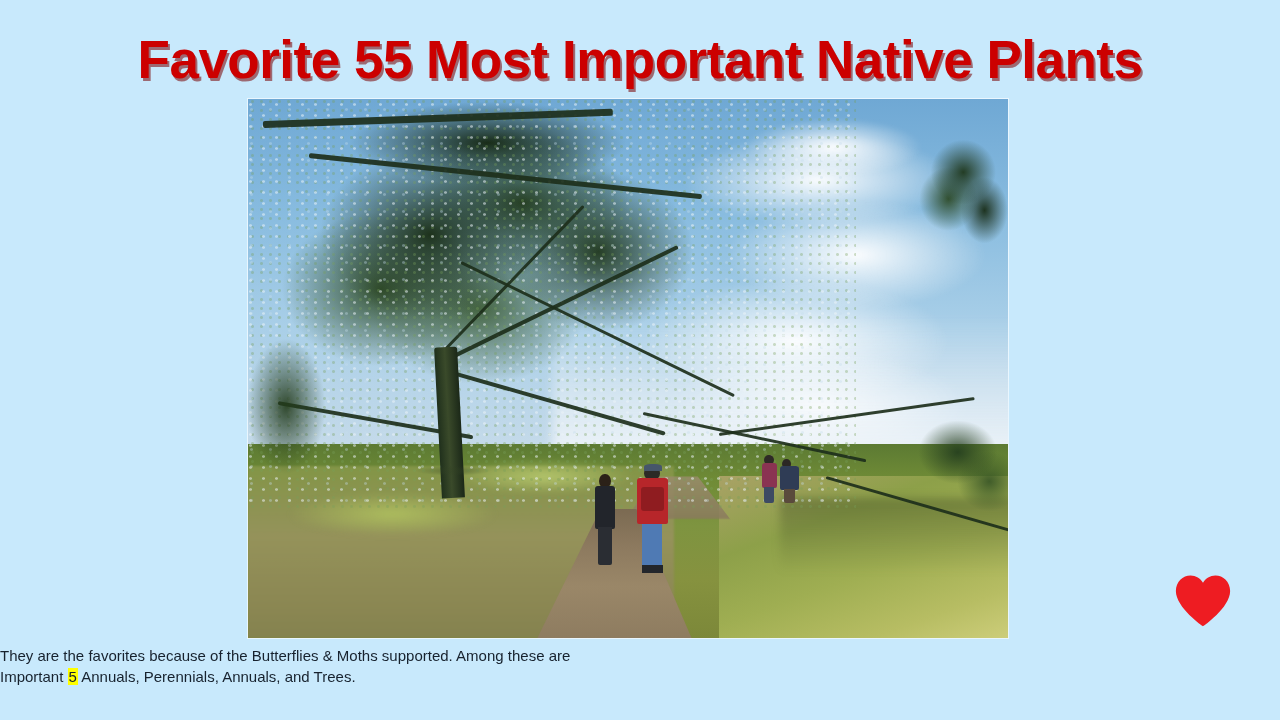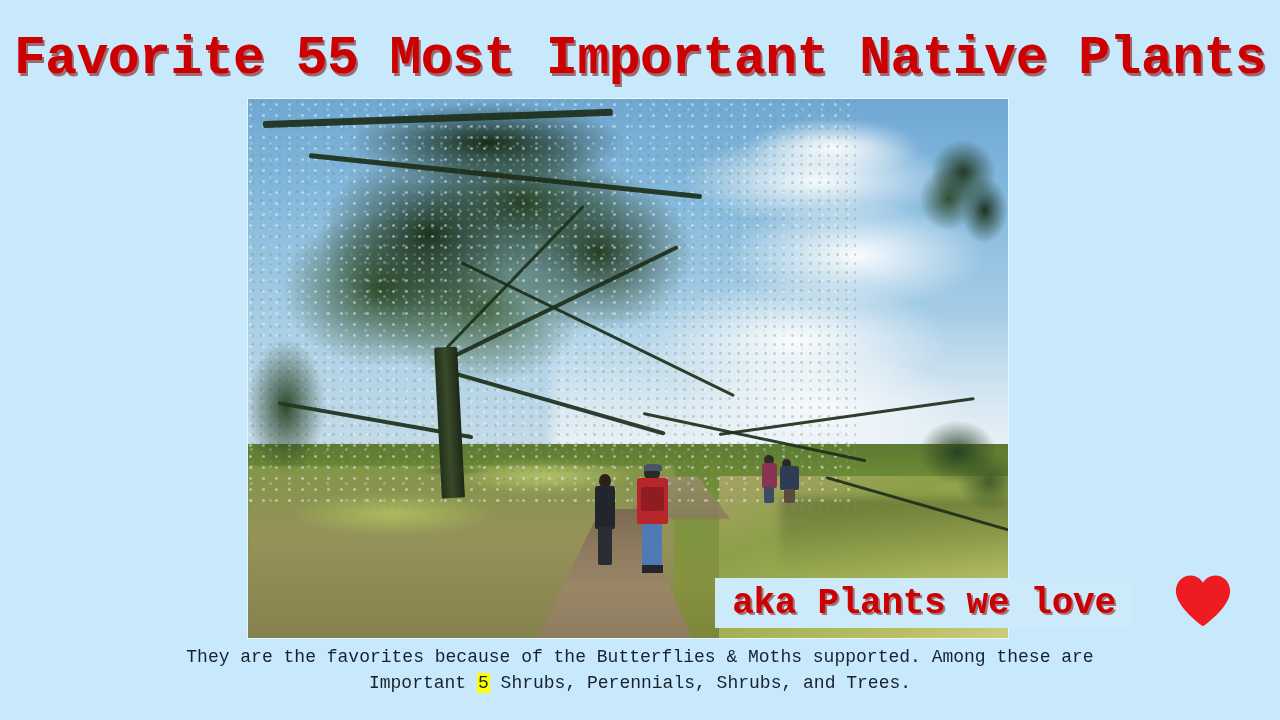--- a/index.html
+++ b/index.html
@@ -11,21 +11,20 @@
     height: 720px;
     background: #c8e9fc;
     font-family: "Liberation Sans", sans-serif;
     overflow: hidden;
   }
   .slide {
     position: relative;
     width: 1280px;
     height: 720px;
     background: #c8e9fc;
-    font-family: Liberation Mono, monospace;
   }
 
   
   .title {
     position: absolute;
     left: 0;
     top: 30px;
     width: 1280px;
     text-align: center;
     font-size: 53px;
@@ -307,22 +306,21 @@
     width: 62px;
     height: 62px;
   }
 
   
   .caption {
     position: absolute;
     left: 0;
     top: 645px;
     width: 1280px;
-    text-align: center;
-    font-size: 18px;
+    font-size: 15px;
     color: #17222e;
     line-height: 1.42;
   }
   .caption .hl {
     background: #ffff00;
     padding: 0 1px;
   }
 </style>
 </head>
 <body>
@@ -400,30 +398,27 @@
 
       <div class="hiker" style="left:70%; top:66.5%; width:2.6%; height:8.5%;">
         <div class="head" style="left:10%; top:4%; width:46%; height:22%; background:#2b2724;"></div>
         <div class="body" style="left:0%; top:18%; width:96%; height:54%; background:#2f3c55;"></div>
         <div class="legs" style="left:22%; top:70%; width:56%; height:30%; background:#5a4a3c;"></div>
       </div>
 
     </div>
   </div>
 
-  <div class="aka-box">
-    <span class="aka-text">aka Plants we love</span>
-  </div>
 
   <div class="heart">
     <svg viewBox="0 0 32 32" width="62" height="62" aria-hidden="true">
       <path d="M16 29 C16 29 2 19.5 2 10.8 C2 6 5.6 2.8 9.6 2.8 C12.3 2.8 14.7 4.3 16 6.6 C17.3 4.3 19.7 2.8 22.4 2.8 C26.4 2.8 30 6 30 10.8 C30 19.5 16 29 16 29 Z" fill="#ee1c22"></path>
     </svg>
   </div>
 
   <div class="caption">
     <div>They are the favorites because of the Butterflies &amp; Moths supported. Among these are</div>
     <div>
-      <span>Important </span><span class="hl">5</span><span> Shrubs, Perennials, Shrubs, and Trees.</span>
+      <span>Important </span><span class="hl">5</span><span> Annuals, Perennials, Annuals, and Trees.</span>
     </div>
   </div>
 
 </div>
 
 </body></html>

